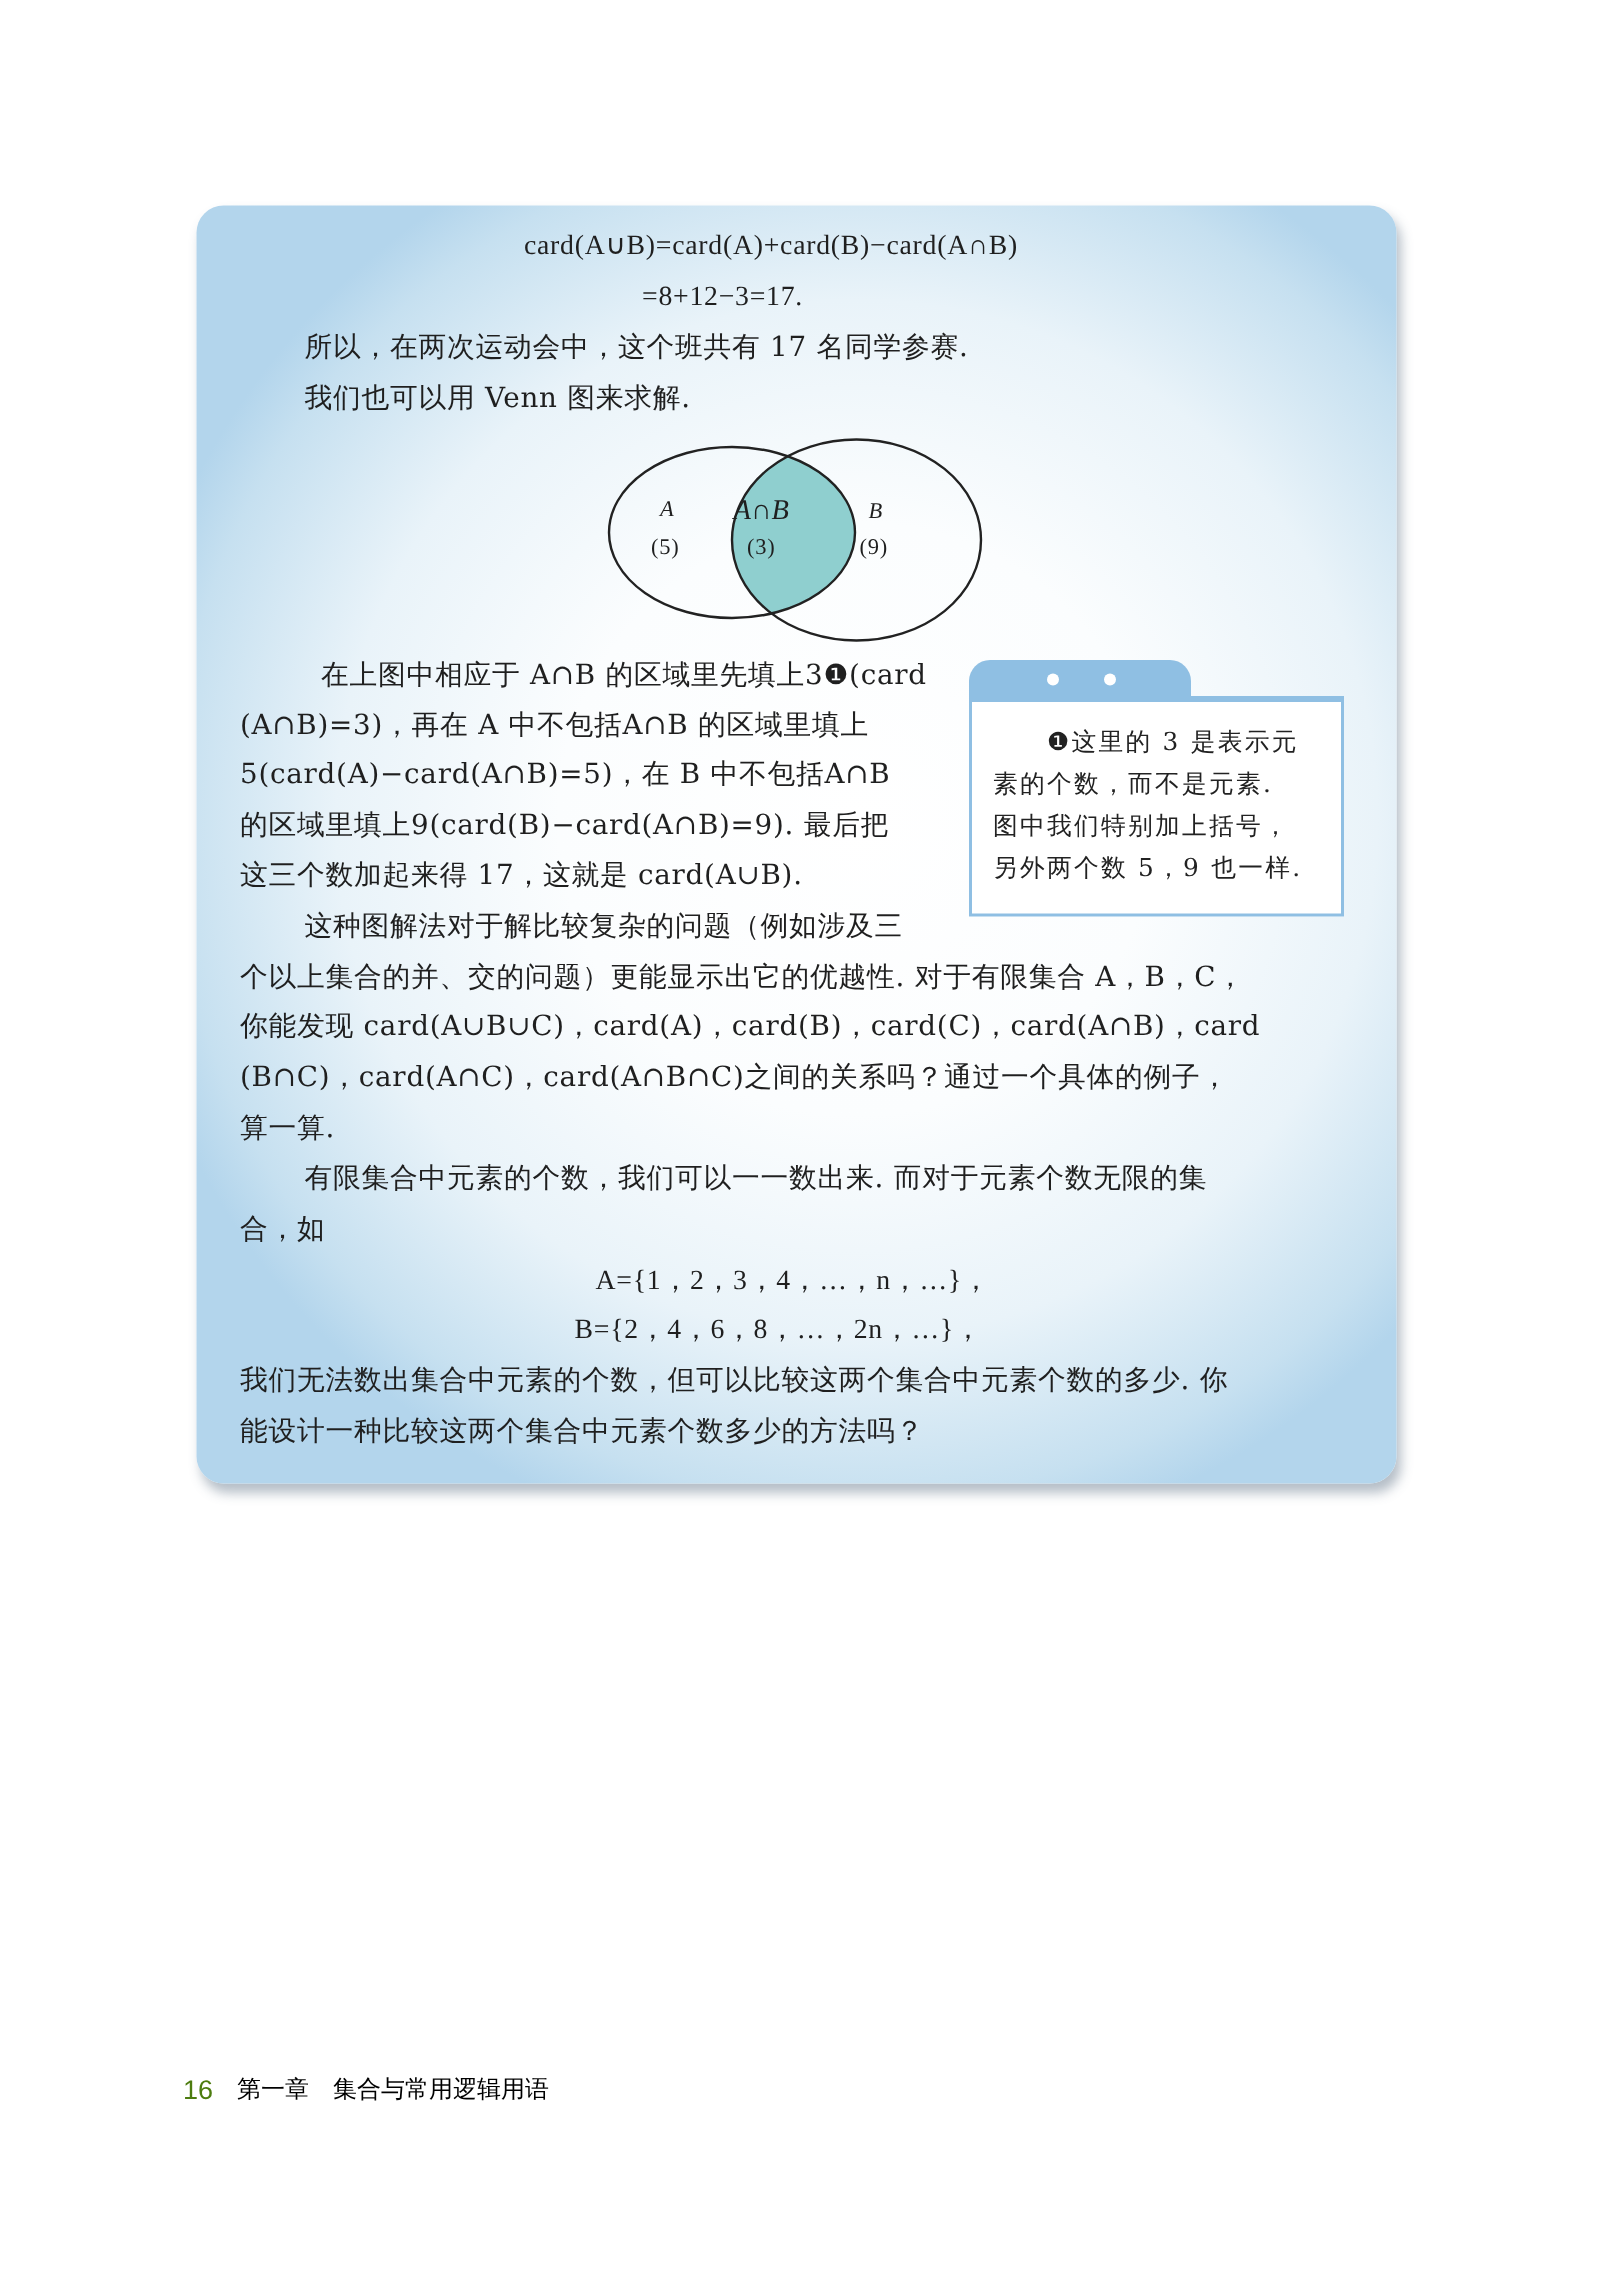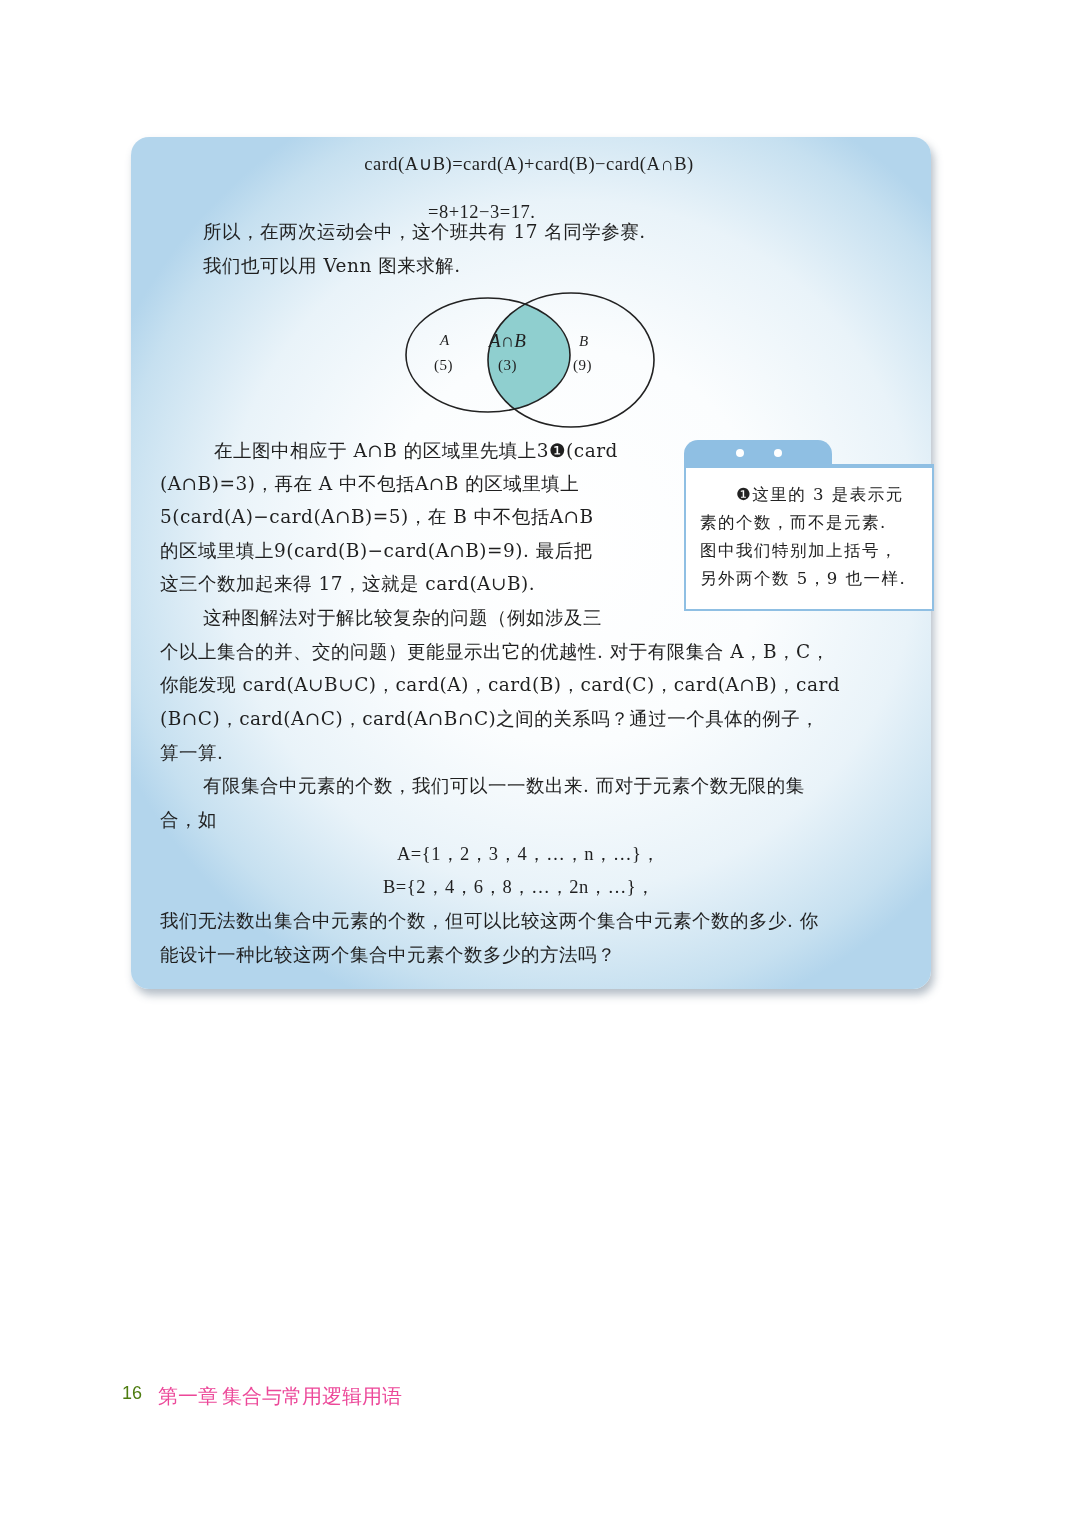--- a/index.html
+++ b/index.html
@@ -12,42 +12,42 @@
       border-radius:18px;
       background:
         radial-gradient(ellipse 62% 58% at 55% 48%, #ffffff 0%, #fbfdfe 40%, #e9f3f9 70%, #c6e0f0 92%, #b3d5ec 100%);
       box-shadow: 3px 6px 8px rgba(90,110,130,0.45);
     }
     .txt { position:absolute; font-size:18.5px; line-height:34px; white-space:nowrap; color:#1f1f1f; letter-spacing:0.5px; }
     .center { text-align:center; }
     .m { font-family: "Liberation Serif", serif; }
     .venn { position:absolute; left:404px; top:290px; width:255px; height:140px; }
     .note {
-      position:absolute; left:684px; top:440px; width:250px; height:167px;
+      position:absolute; left:646px; top:440px; width:250px; height:167px;
     }
     .note-tab {
       position:absolute; left:0; top:0; width:148px; height:28px;
       background:#8fbfe3; border-radius:14px 14px 0 0;
     }
     .note-dot { position:absolute; top:9px; width:8px; height:8px; border-radius:50%; background:#fff; }
     .note-body {
       position:absolute; left:0; top:24px; width:246px; height:141px;
       background:#ffffff; border:2px solid #8fbfe3; border-top:4px solid #8fbfe3;
     }
     .note-text { position:absolute; font-size:16.5px; line-height:28px; letter-spacing:1.5px; white-space:nowrap; color:#222; }
-    .footer { position:absolute; top:1383px; font-family:"Liberation Sans", sans-serif; font-size:20px; color:#ec4899; }
+    .footer { position:absolute; top:1383px; font-family:"Liberation Sans", sans-serif; font-size:16px; color:#000000; }
     .pageno { left:122px; font-size:18px; color:#4d7c0f; }
   </style>
 </head>
 <body>
 
 <div class="panel"></div>
 
-<div class="txt center m" style="left:135px; width:788px; top:147px;">card(A∪B)=card(A)+card(B)−card(A∩B)</div>
-<div class="txt m" style="left:428px; top:195px;text-align:center;">=8+12−3=17.</div>
+<div class="txt center m" style="left:120px; width:788px; top:147px;">card(A∪B)=card(A)+card(B)−card(A∩B)</div>
+<div class="txt m" style="left:428px; top:181px;text-align:center;">=8+12−3=17.</div>
 
 <div class="txt" style="left:203px; top:215px;">所以，在两次运动会中，这个班共有 17 名同学参赛.</div>
 <div class="txt" style="left:203px; top:249px;">我们也可以用 Venn 图来求解.</div>
 
 <svg class="venn" viewBox="0 0 255 140">
   <defs>
     <clipPath id="clipA">
         <ellipse cx="84" cy="65" rx="82" ry="57"></ellipse>
       </clipPath>
   </defs>

